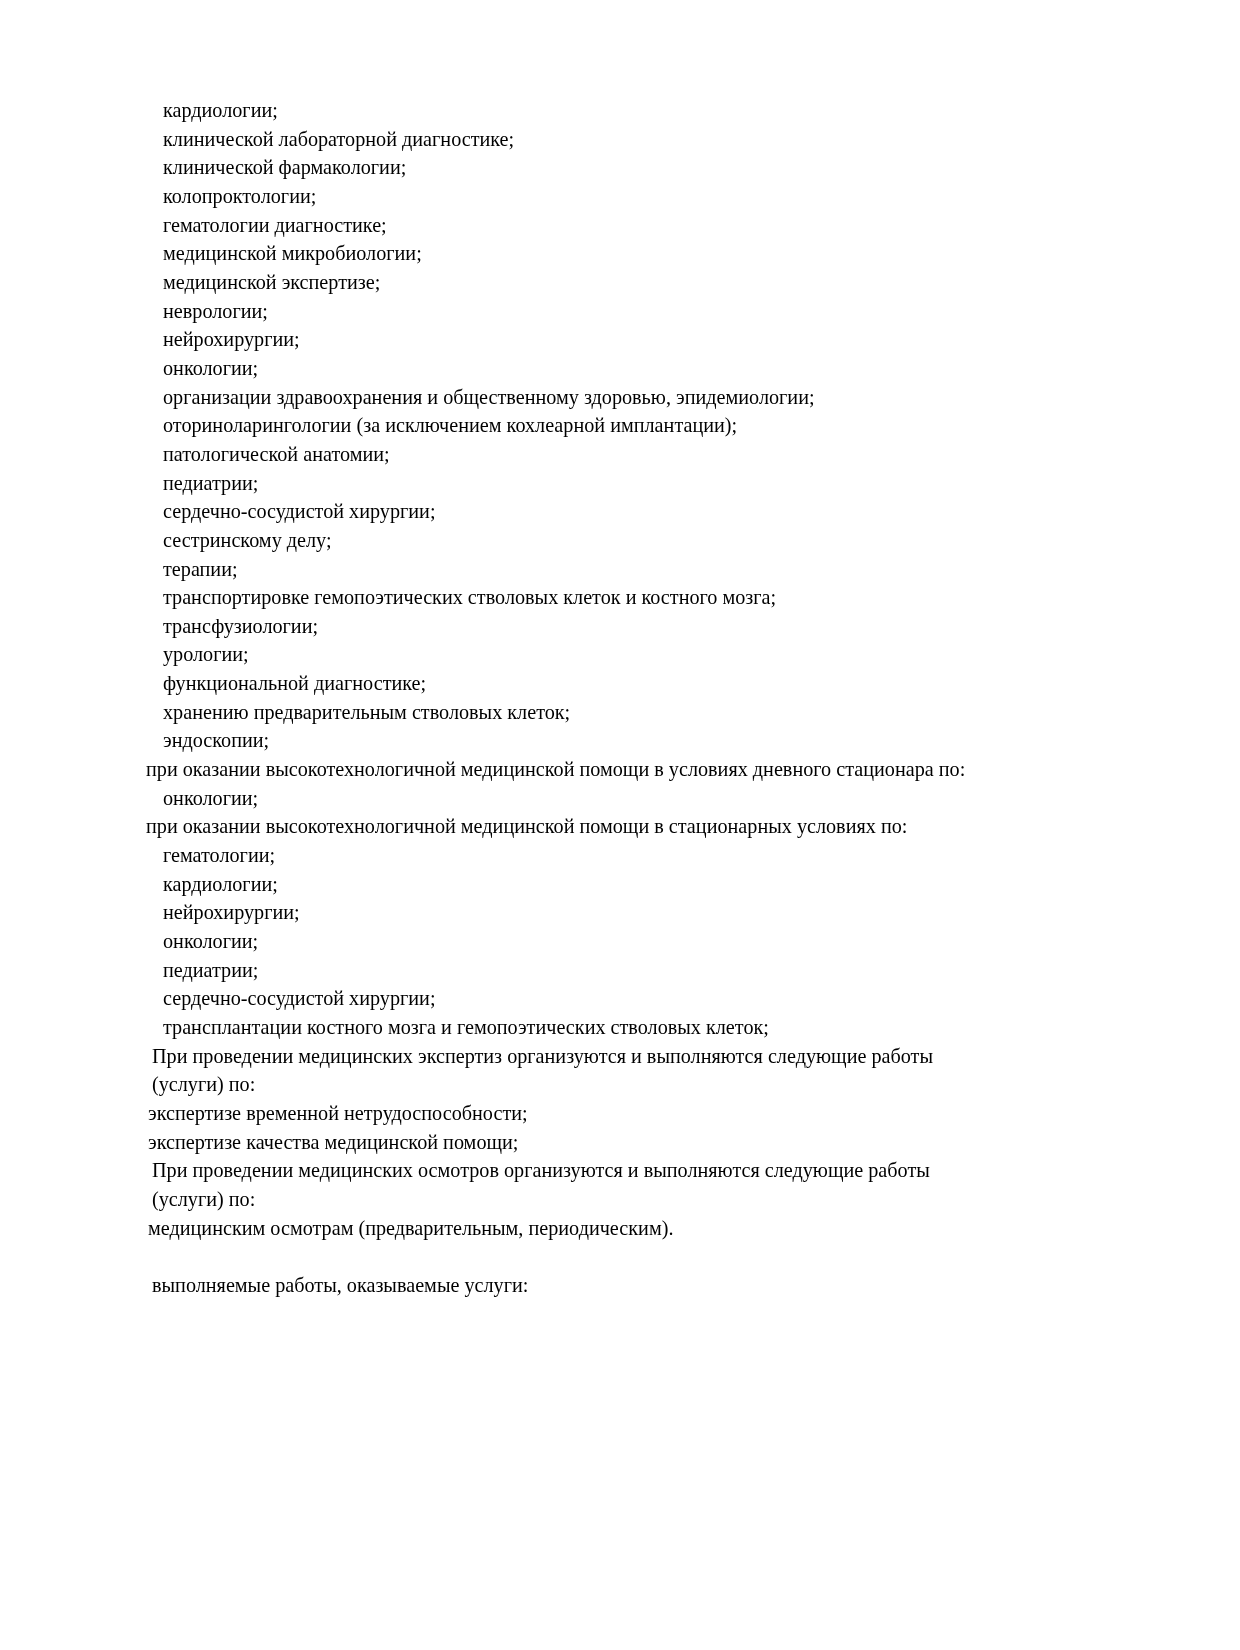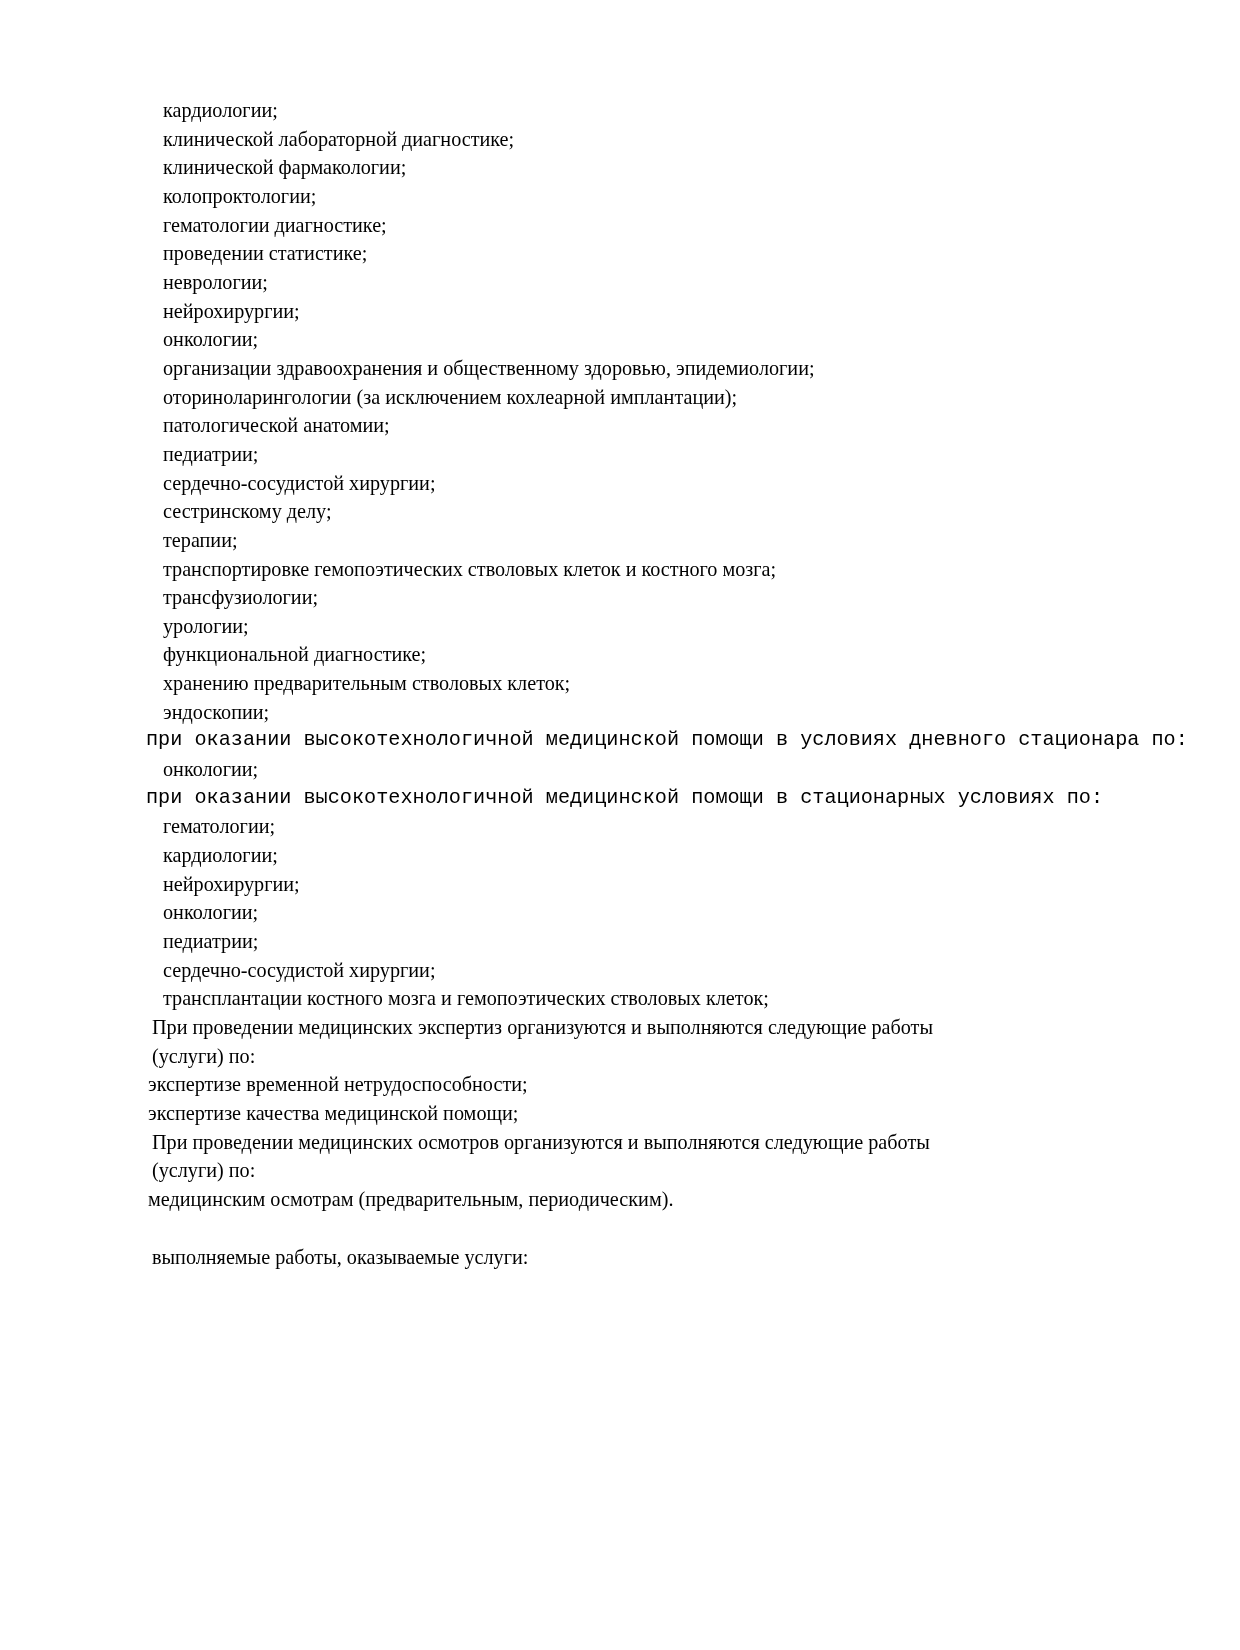--- a/index.html
+++ b/index.html
@@ -25,40 +25,41 @@
   .doc-body {
     font-size: 20.2px;
     line-height: 28.65px;
   }
   .line {
     white-space: pre;
     margin: 0;
   }
   
   .lvl-margin  { padding-left: 0px; margin-left: 16px; }
-  .lvl-heading { padding-left: 10px; font-family: Liberation Mono, monospace; }
+  .lvl-heading { padding-left: 10px; }
   .lvl-sub     { padding-left: 12px; }
   .lvl-item    { padding-left: 27px; }
   .addr-block {
     margin-top: 29px;
   }
 </style>
 </head>
 <body>
 
 <div class="page">
   <div class="doc-body">
 
     <div>
       <div class="line lvl-item">кардиологии;</div>
       <div class="line lvl-item">клинической лабораторной диагностике;</div>
       <div class="line lvl-item">клинической фармакологии;</div>
       <div class="line lvl-item">колопроктологии;</div>
       <div class="line lvl-item">гематологии диагностике;</div>
-      <div class="line lvl-item">проведении статистике;</div>
+      <div class="line lvl-item">медицинской микробиологии;</div>
+      <div class="line lvl-item">медицинской экспертизе;</div>
       <div class="line lvl-item">неврологии;</div>
       <div class="line lvl-item">нейрохирургии;</div>
       <div class="line lvl-item">онкологии;</div>
       <div class="line lvl-item">организации здравоохранения и общественному здоровью, эпидемиологии;</div>
       <div class="line lvl-item">оториноларингологии (за исключением кохлеарной имплантации);</div>
       <div class="line lvl-item">патологической анатомии;</div>
       <div class="line lvl-item">педиатрии;</div>
       <div class="line lvl-item">сердечно-сосудистой хирургии;</div>
       <div class="line lvl-item">сестринскому делу;</div>
       <div class="line lvl-item">терапии;</div>

